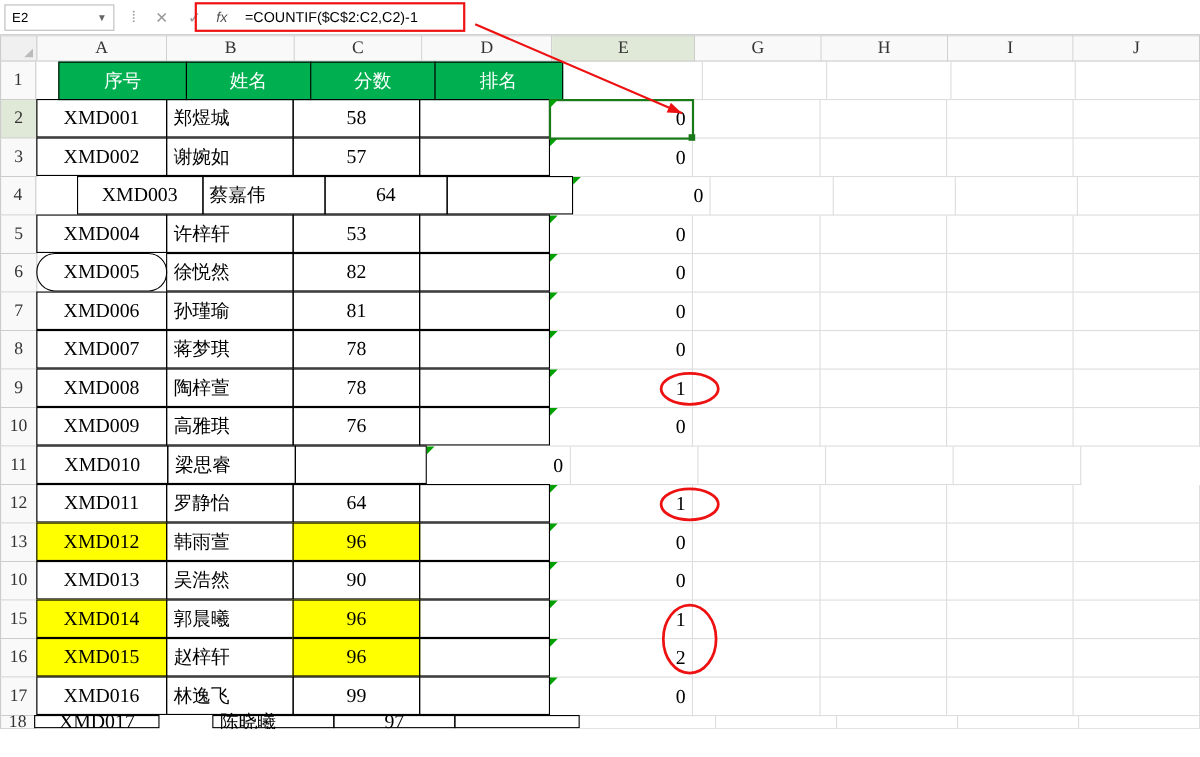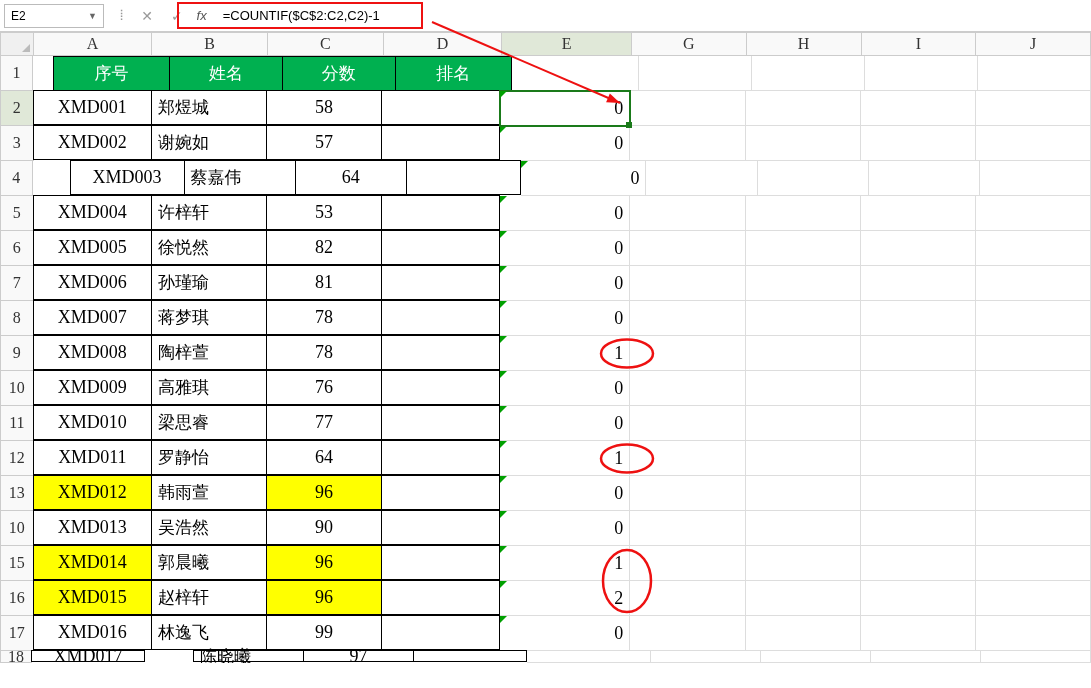--- a/index.html
+++ b/index.html
@@ -259,21 +259,21 @@
       <div class="cell col-C data-cell ctr num" style="width: 117px; height: 35px;">53</div>
       <div class="cell col-D data-cell" style="width: 120px; height: 35px;"></div>
       <div class="cell col-E rgt num green-tri" style="width: 131px; height: 35px;">0</div>
       <div class="cell col-G" style="width: 116px; height: 35px;"></div>
       <div class="cell col-H" style="width: 116px; height: 35px;"></div>
       <div class="cell col-I" style="width: 116px; height: 35px;"></div>
       <div class="cell col-J" style="width: 116px; height: 35px;"></div>
     </div>
     <div class="row" style="height: 35px;">
       <div class="rowh" style="height: 35px;">6</div>
-      <div class="cell col-A data-cell ctr num" style="width: 120px; height: 35px;">XMD005</div>
+      <div class="cell col-A data-cell ctr num" style="width: 120px; height: 35px; border-radius: 17px;">XMD005</div>
       <div class="cell col-B data-cell" style="width: 117px; height: 35px;">徐悦然</div>
       <div class="cell col-C data-cell ctr num" style="width: 117px; height: 35px;">82</div>
       <div class="cell col-D data-cell" style="width: 120px; height: 35px;"></div>
       <div class="cell col-E rgt num green-tri" style="width: 131px; height: 35px;">0</div>
       <div class="cell col-G" style="width: 116px; height: 35px;"></div>
       <div class="cell col-H" style="width: 116px; height: 35px;"></div>
       <div class="cell col-I" style="width: 116px; height: 35px;"></div>
       <div class="cell col-J" style="width: 116px; height: 35px;"></div>
     </div>
     <div class="row" style="height: 35px;">
@@ -321,21 +321,20 @@
       <div class="cell col-E rgt num green-tri" style="width: 131px; height: 35px;">0</div>
       <div class="cell col-G" style="width: 116px; height: 35px;"></div>
       <div class="cell col-H" style="width: 116px; height: 35px;"></div>
       <div class="cell col-I" style="width: 116px; height: 35px;"></div>
       <div class="cell col-J" style="width: 116px; height: 35px;"></div>
     </div>
     <div class="row" style="height: 35px;">
       <div class="rowh" style="height: 35px;">11</div>
       <div class="cell col-A data-cell ctr num" style="width: 120px; height: 35px;">XMD010</div>
       <div class="cell col-B data-cell" style="width: 117px; height: 35px;">梁思睿</div>
-      <div class="cell col-C data-cell ctr num" style="width: 117px; height: 35px;">77</div>
       <div class="cell col-D data-cell" style="width: 120px; height: 35px;"></div>
       <div class="cell col-E rgt num green-tri" style="width: 131px; height: 35px;">0</div>
       <div class="cell col-G" style="width: 116px; height: 35px;"></div>
       <div class="cell col-H" style="width: 116px; height: 35px;"></div>
       <div class="cell col-I" style="width: 116px; height: 35px;"></div>
       <div class="cell col-J" style="width: 116px; height: 35px;"></div>
     </div>
     <div class="row" style="height: 35px;">
       <div class="rowh" style="height: 35px;">12</div>
       <div class="cell col-A data-cell ctr num" style="width: 120px; height: 35px;">XMD011</div>

